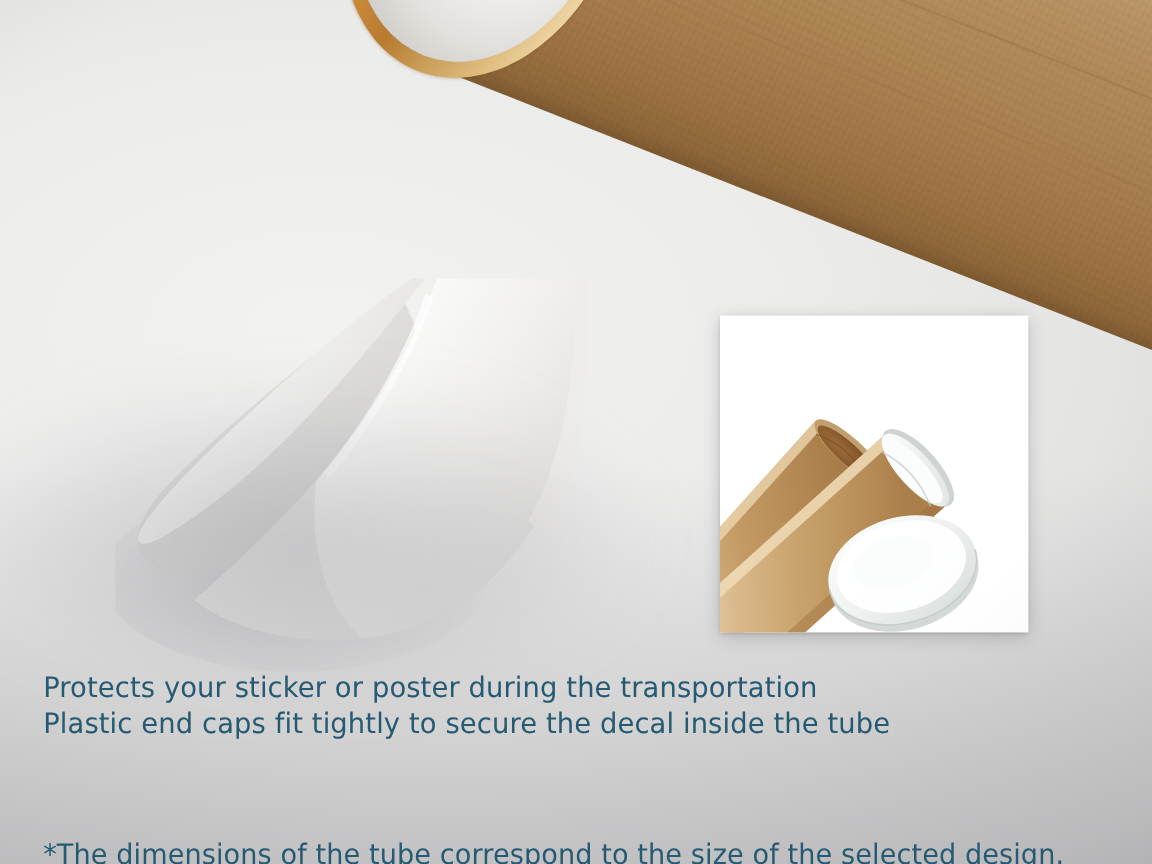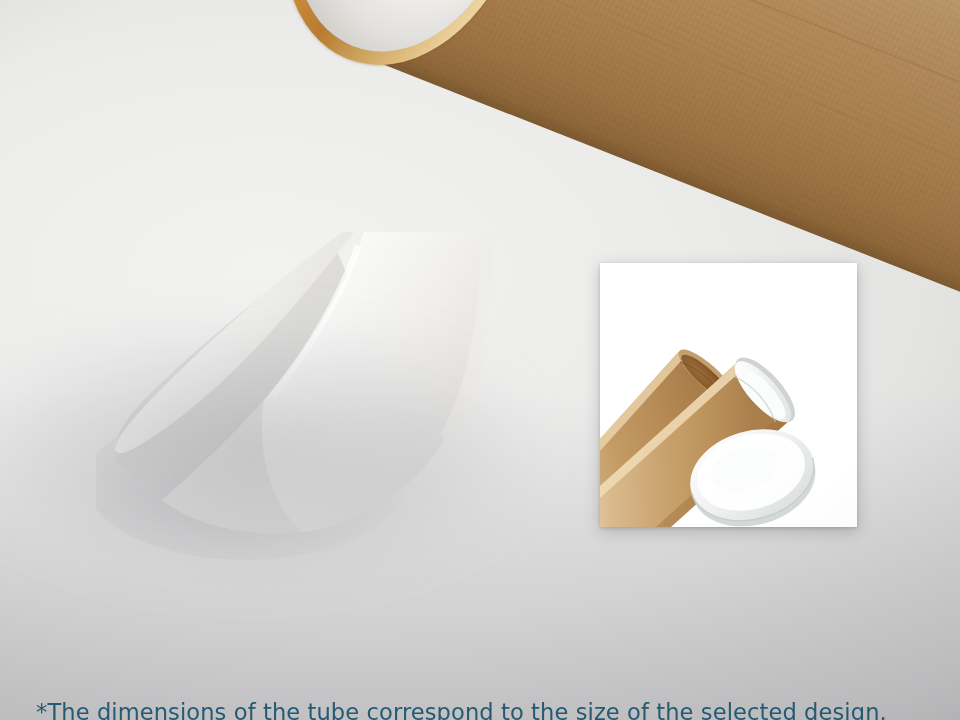--- a/index.html
+++ b/index.html
@@ -303,18 +303,22 @@
         <ellipse cx="0" cy="-3" rx="55" ry="37" fill="#ffffff" opacity="0.92"></ellipse>
         <ellipse cx="-6" cy="-8" rx="34" ry="21" fill="#fbfcfc"></ellipse>
         <path d="M -63 0 A 63 44 0 0 0 63 0" stroke="#c8cecd" stroke-width="1.4" fill="none"></path>
       </g>
     </svg>
   </div>
 
   <div class="vignette"></div>
 
 
+  <div id="benefits">
+    <div>Protects your sticker or poster during the transportation</div>
+    <div>Plastic end caps fit tightly to secure the decal inside the tube</div>
+  </div>
 
   <div id="footnote">
     <div>*The dimensions of the tube correspond to the size of the selected design.</div>
   </div>
 
 </div>
 
 </body></html>

